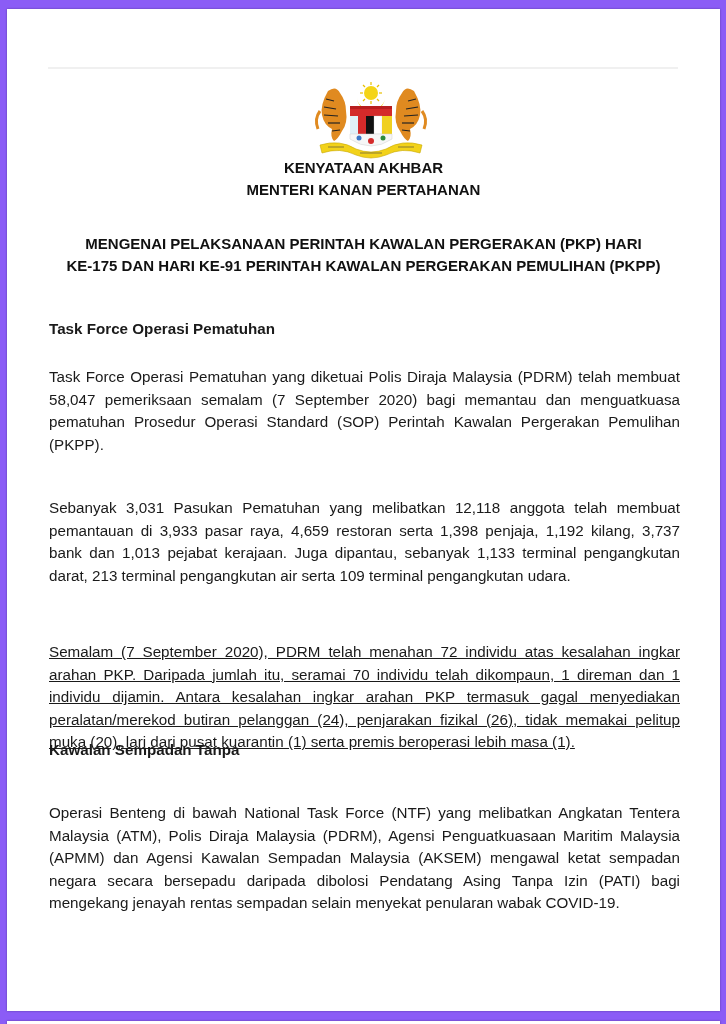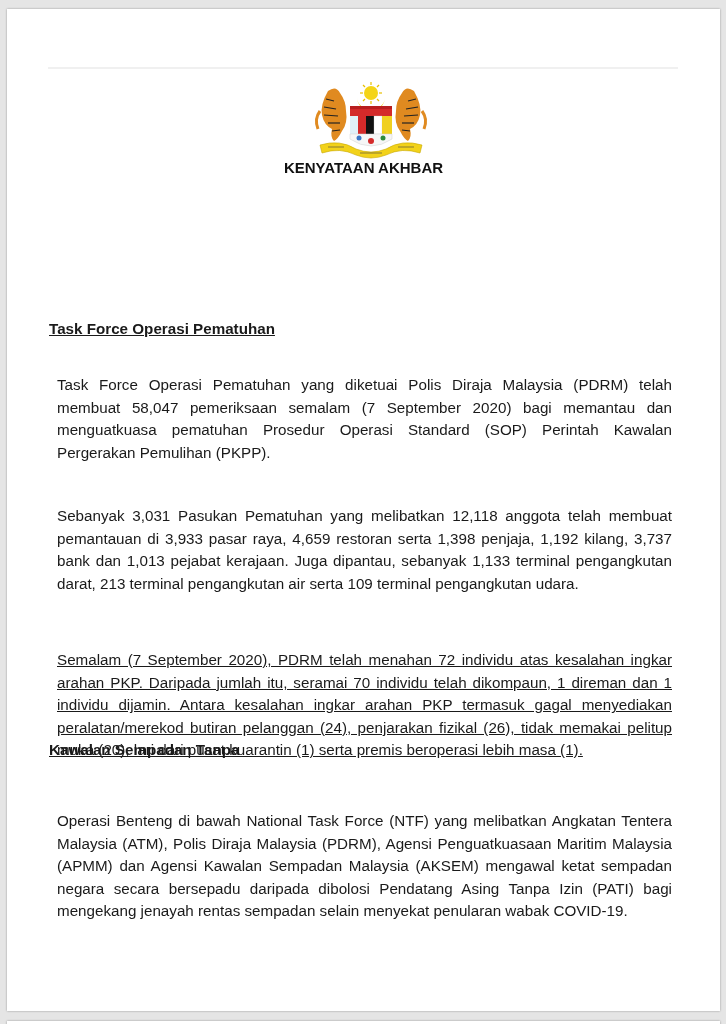--- a/index.html
+++ b/index.html
@@ -11,21 +11,21 @@
     height: 1024px;
     background: #7f7e80;
     position: relative;
     overflow: hidden;
     font-family: "Liberation Sans", "DejaVu Sans", sans-serif;
   }
   .viewer {
     position: absolute;
     left: 0; top: 0;
     width: 726px; height: 1024px;
-    background: #e5e5e5;
+    background: #8b5cf6;
   }
   .page {
     position: absolute;
     left: 7px;
     top: 9px;
     width: 713px;
     height: 1002px;
     background: #ffffff;
     box-shadow: 0 0 2px rgba(0,0,0,0.35);
   }
@@ -68,26 +68,25 @@
   .content {
     position: absolute;
     left: 42px;
     width: 631px;
     color: #1a1a1a;
     font-size: 15.2px;
     line-height: 22.6px;
   }
   .section-heading {
     font-weight: bold;
-    text-decoration: underline;
     display: inline-block;
   }
   .para {
     text-align: justify;
-    margin: 8px;
+    margin: 0;
   }
   .h1 { top: 309px; }
   .p1 { top: 357px; }
   .p2 { top: 488px; }
   .p3 { top: 632px; text-decoration: underline; }
   .h2 { top: 730px; }
   .p4 { top: 793px; }
 </style>
 </head>
 <body>
@@ -151,23 +150,26 @@
       <path d="M10 64 Q30 58 46 68 Q61 74 76 68 Q92 58 112 64 L110 72 Q92 66 76 74 Q61 80 46 74 Q30 66 12 72 Z" fill="#f2d21a" stroke="#c8a800" stroke-width="0.6"></path>
       <g stroke="#444" stroke-width="0.6">
         <line x1="18" y1="66" x2="34" y2="66"></line>
         <line x1="50" y1="72" x2="72" y2="72"></line>
         <line x1="88" y1="66" x2="104" y2="66"></line>
       </g>
     </svg>
 
     <div class="title-block title-1">
       <span class="title-line">KENYATAAN AKHBAR</span>
+      <span class="title-line">MENTERI KANAN PERTAHANAN</span>
     </div>
 
     <div class="title-block title-2">
+      <span class="title-line">MENGENAI PELAKSANAAN PERINTAH KAWALAN PERGERAKAN (PKP) HARI</span>
+      <span class="title-line">KE-175 DAN HARI KE-91 PERINTAH KAWALAN PERGERAKAN PEMULIHAN (PKPP)</span>
     </div>
 
     <div class="content h1">
       <span class="section-heading">Task Force Operasi Pematuhan</span>
     </div>
 
     <div class="content p1">
       <p class="para">Task Force Operasi Pematuhan yang diketuai Polis Diraja Malaysia (PDRM) telah membuat 58,047 pemeriksaan semalam (7 September 2020) bagi memantau dan menguatkuasa pematuhan Prosedur Operasi Standard (SOP) Perintah Kawalan Pergerakan Pemulihan (PKPP).</p>
     </div>
 

